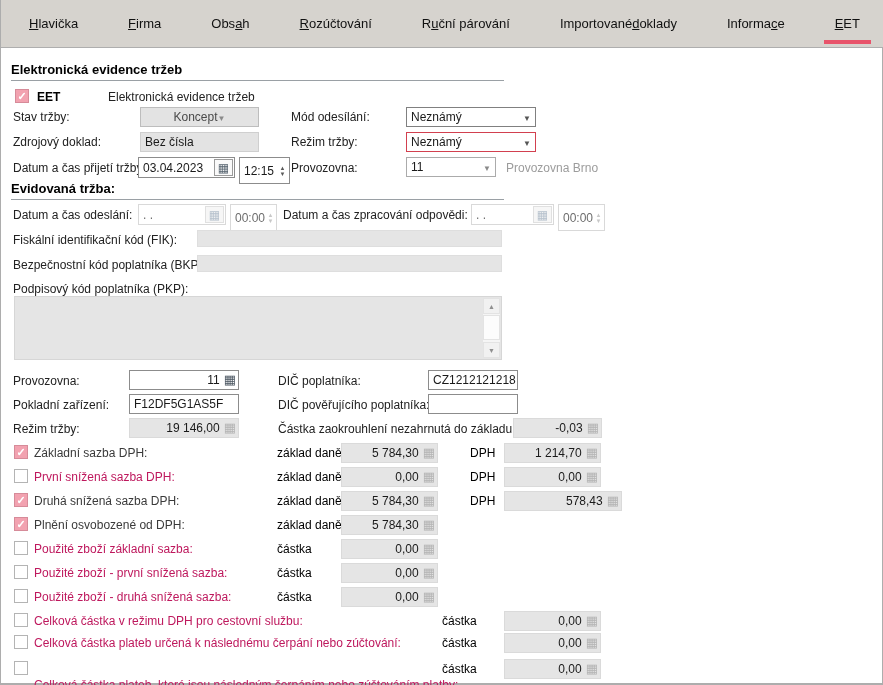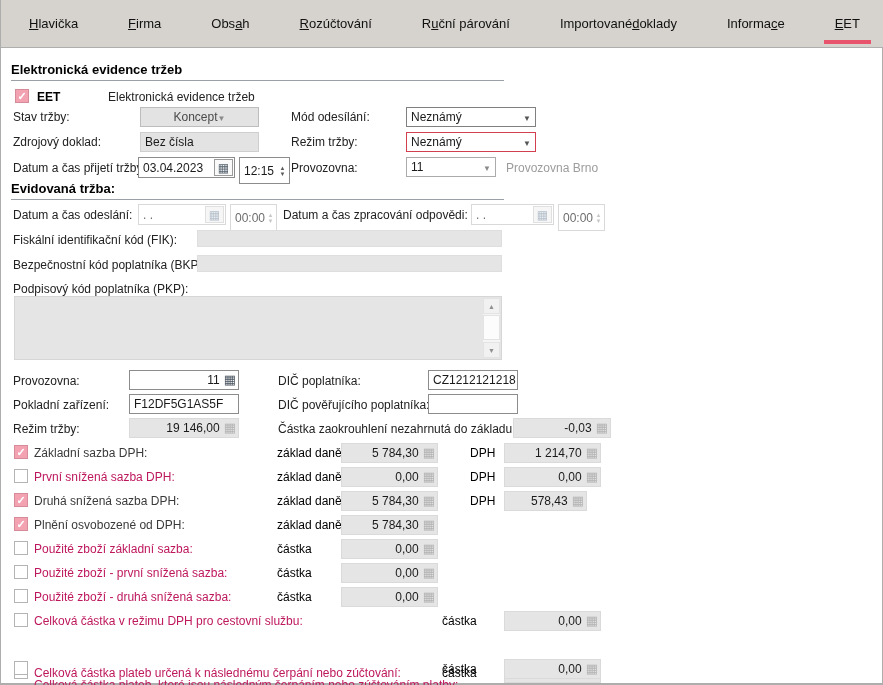--- a/index.html
+++ b/index.html
@@ -255,21 +255,21 @@
   <div class="tfield" style="left:427px; top:394px; width:90px;">
     <span></span>
   </div>
 
   <span class="lbl" style="left:12px; top:422px;">Režim tržby:</span>
   <div class="numfield" style="left:128px; top:418px; width:110px;">
     <span>19 146,00</span>
       <span class="calc-icon"></span>
   </div>
   <span class="lbl" style="left:277px; top:422px;">Částka zaokrouhlení nezahrnutá do základu daně:</span>
-  <div class="numfield" style="left:512px; top:418px; width:98px;">
+  <div class="numfield" style="left:512px; top:418px; width:89px;">
     <span>-0,03</span>
       <span class="calc-icon"></span>
   </div>
 
   <div class="chkrow checked" style="top:442px;">
     <span class="cb" style="left:13px; top:3px;"></span>
     <span class="lbl rowlbl" style="left:33px; top:4px;">Základní sazba DPH:</span>
     <span class="lbl mid" style="left:276px; top:4px;">základ daně</span>
     <div class="numfield" style="left:340px; top:1px; width:97px;">
         <span>5 784,30</span>
@@ -299,21 +299,21 @@
 
   <div class="chkrow checked" style="top:490px;">
     <span class="cb" style="left:13px; top:3px;"></span>
     <span class="lbl rowlbl" style="left:33px; top:4px;">Druhá snížená sazba DPH:</span>
     <span class="lbl mid" style="left:276px; top:4px;">základ daně</span>
     <div class="numfield" style="left:340px; top:1px; width:97px;">
         <span>5 784,30</span>
         <span class="calc-icon"></span>
       </div>
     <span class="lbl mid" style="left:469px; top:4px;">DPH</span>
-    <div class="numfield" style="left:503px; top:1px; width:83px;">
+    <div class="numfield" style="left:503px; top:1px; width:118px;">
         <span>578,43</span>
         <span class="calc-icon"></span>
       </div>
   </div>
 
   <div class="chkrow checked" style="top:514px;">
     <span class="cb" style="left:13px; top:3px;"></span>
     <span class="lbl rowlbl" style="left:33px; top:4px;">Plnění osvobozené od DPH:</span>
     <span class="lbl mid" style="left:276px; top:4px;">základ daně</span>
     <div class="numfield" style="left:340px; top:1px; width:97px;">
@@ -355,21 +355,21 @@
   <div class="chkrow" style="top:610px;">
     <span class="cb" style="left:13px; top:3px;"></span>
     <span class="lbl rowlbl" style="left:33px; top:4px;">Celková částka v režimu DPH pro cestovní službu:</span>
     <span class="lbl mid" style="left:441px; top:4px;">částka</span>
     <div class="numfield" style="left:503px; top:1px; width:97px;">
         <span>0,00</span>
         <span class="calc-icon"></span>
       </div>
   </div>
 
-  <div class="chkrow" style="top:662px;">
+  <div class="chkrow" style="top:632px;">
     <span class="cb" style="left:13px; top:3px;"></span>
     <span class="lbl rowlbl" style="left:33px; top:4px;">Celková částka plateb určená k následnému čerpání nebo zúčtování:</span>
     <span class="lbl mid" style="left:441px; top:4px;">částka</span>
     <div class="numfield" style="left:503px; top:1px; width:97px;">
         <span>0,00</span>
         <span class="calc-icon"></span>
       </div>
   </div>
 
   <div class="chkrow" style="top:658px;">

